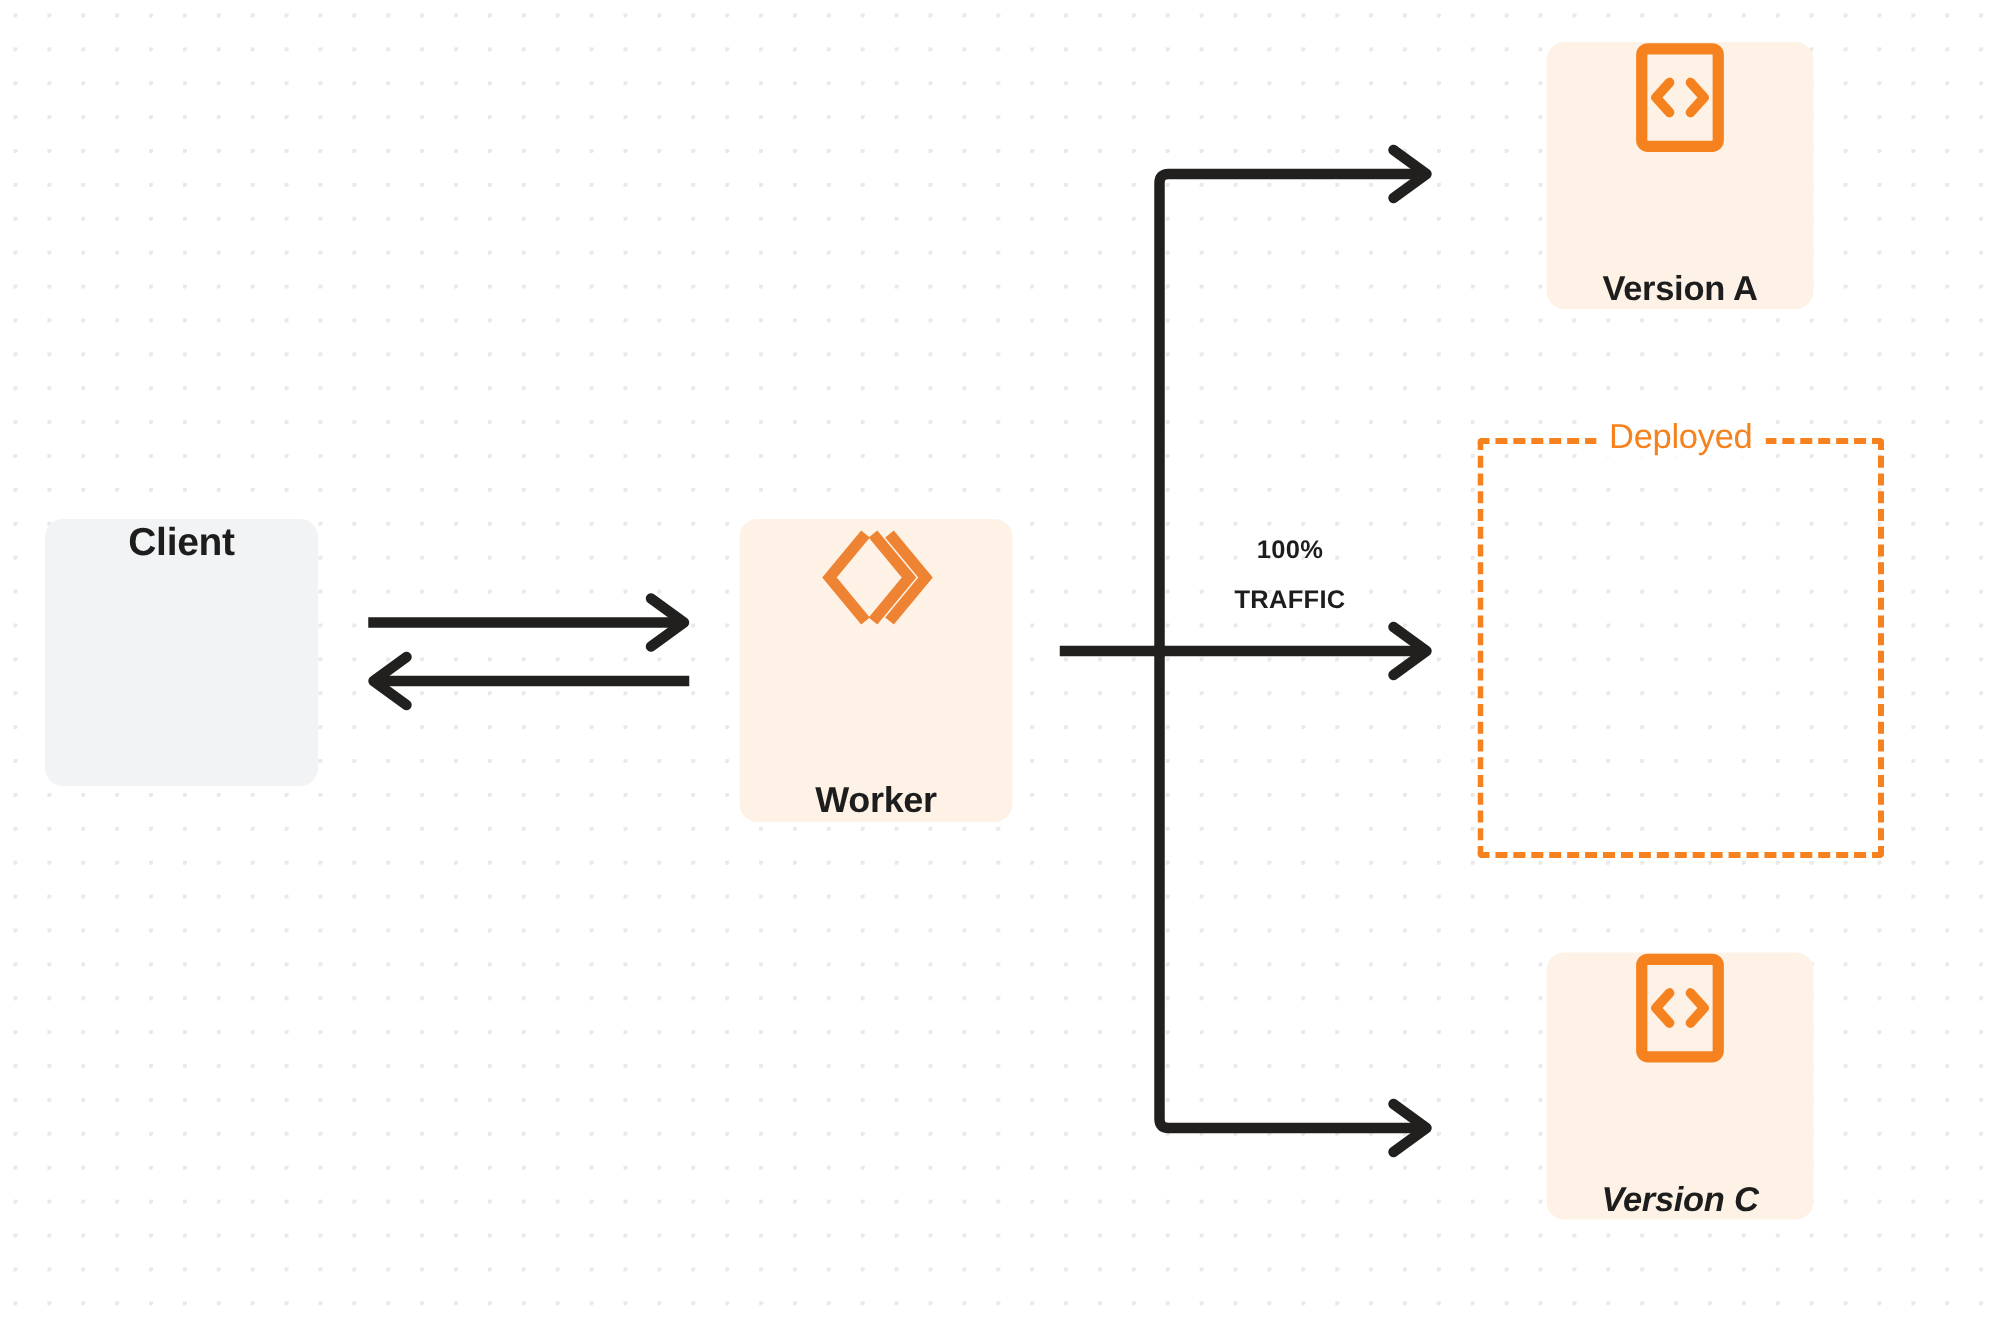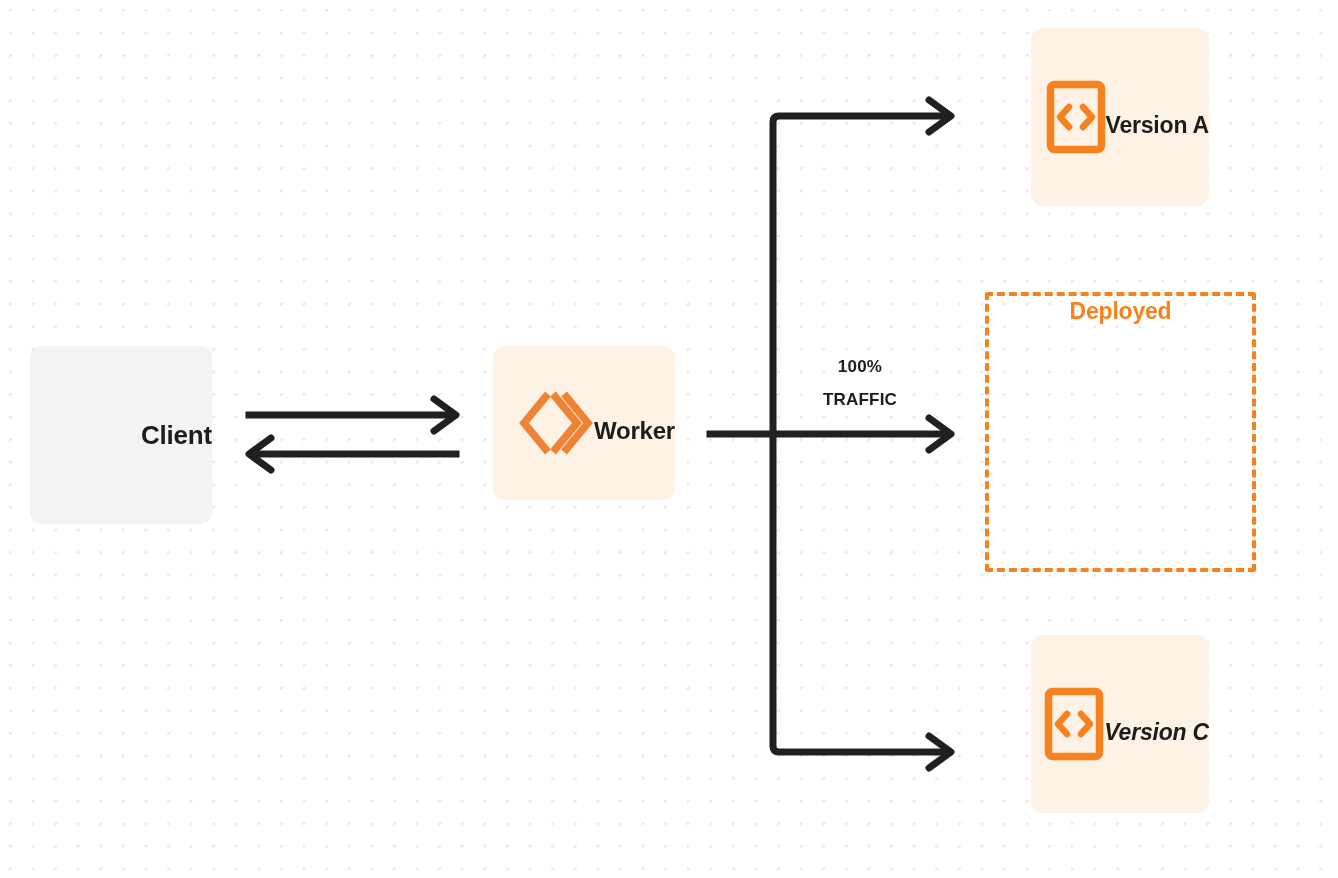--- a/index.html
+++ b/index.html
@@ -18,23 +18,23 @@
     overflow: hidden;
     font-family: "Liberation Sans", sans-serif;
   }
 
   
   .node {
     position: absolute;
     box-sizing: border-box;
     border-radius: 12px;
     display: flex;
-    flex-direction: row;
+    flex-direction: column;
     align-items: center;
-    justify-content: flex-end;
+    justify-content: space-between;
   }
   .node-label {
     font-weight: bold;
     color: #1d1d1d;
     letter-spacing: -0.2px;
     white-space: nowrap;
   }
 
   #client-node {
     left: 30px;
@@ -42,21 +42,21 @@
     width: 182px;
     height: 178px;
     background: #f2f3f4;
   }
   #client-node .node-label { font-size: 26px; }
 
   #worker-node {
     left: 493px;
     top: 346px;
     width: 182px;
-    height: 154px;
+    height: 202px;
     background: #fdf2e5;
   }
   #worker-node .node-label { font-size: 24px; margin-top: 16px; }
 
   .version-node {
     width: 178px;
     height: 178px;
     background: #fdf2e5;
     left: 1031px;
   }
@@ -81,24 +81,23 @@
   }
   #deployed-label {
     position: absolute;
     left: 50%;
     top: -4px;
     transform: translate(-50%, -52%);
     background: #ffffff;
     padding: 0 9px;
     color: #f6821f;
     font-size: 23px;
-    font-weight: bold;
+    font-weight: normal;
     letter-spacing: -0.2px;
     white-space: nowrap;
-    margin-top: 20px;
   }
 
   
   #connectors {
     position: absolute;
     left: 0;
     top: 0;
     width: 1338px;
     height: 878px;
     pointer-events: none;

